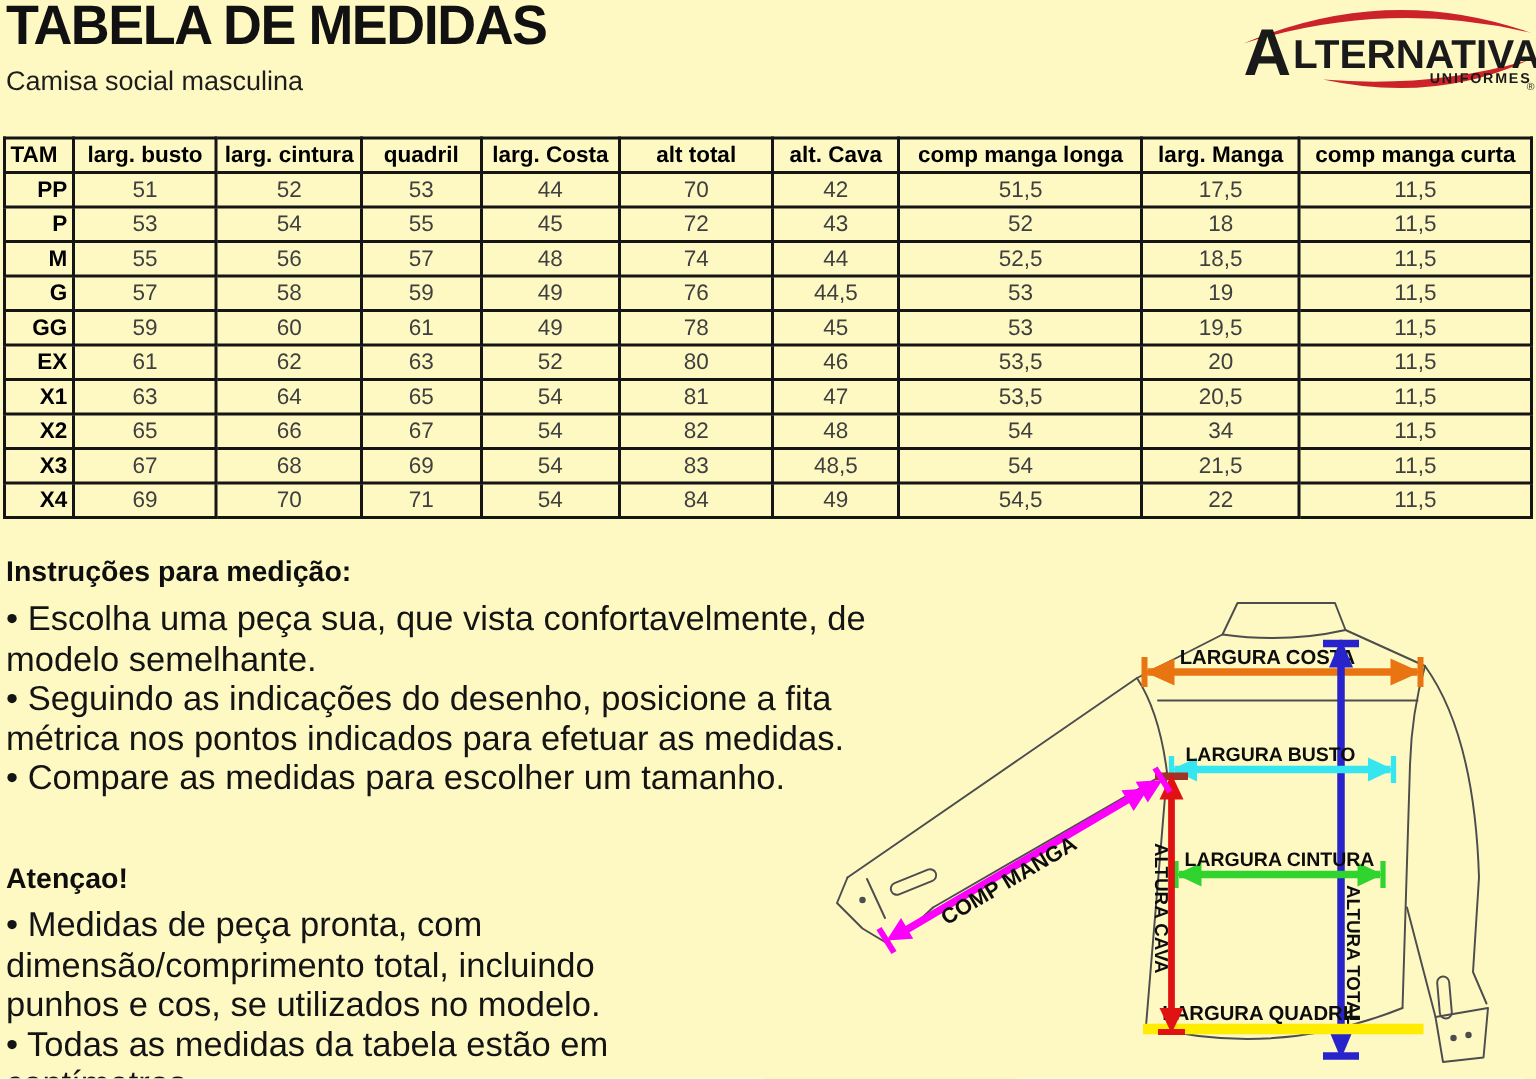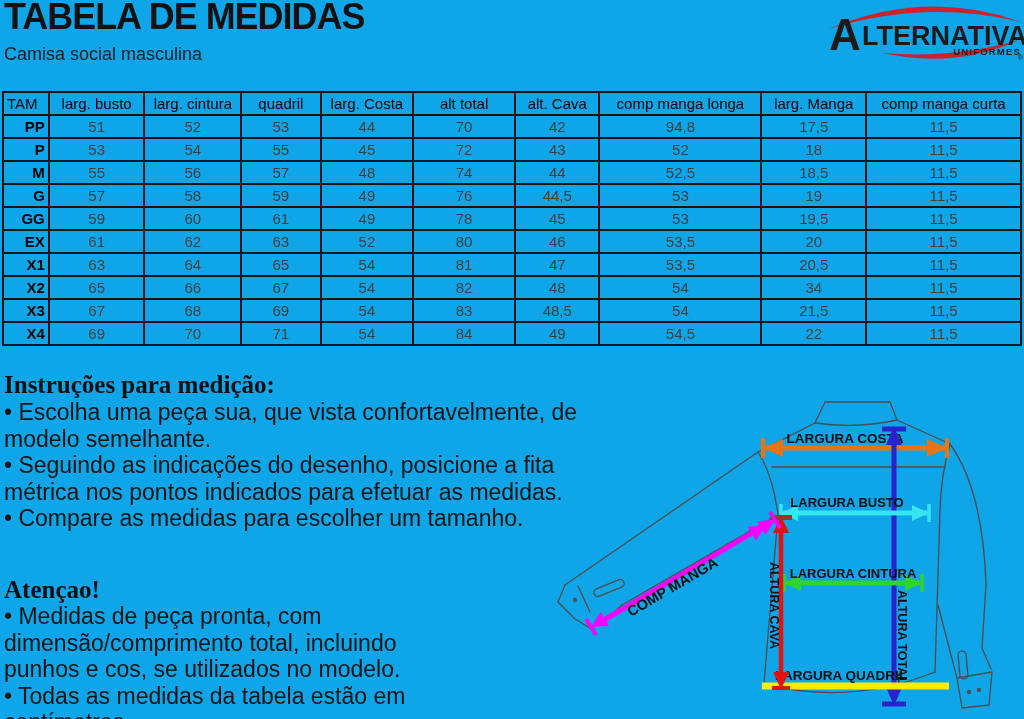--- a/index.html
+++ b/index.html
@@ -1,34 +1,34 @@
 <!DOCTYPE html>
 <html><head>
 <meta charset="utf-8">
 <style>
   html,body{margin:0;padding:0;background:#fff;}
-  .canvas{position:relative;width:1024px;height:719px;background:#0ea5e9;overflow:hidden;
+  .canvas{position:relative;width:1024px;height:719px;background:#fef9c3;overflow:hidden;
           font-family:"Liberation Sans","DejaVu Sans",sans-serif;color:#161616;}
 
   .page-title{position:absolute;left:4px;top:-4px;font-size:37px;font-weight:bold;
               letter-spacing:-1px;color:#111;transform:scaleX(.97);transform-origin:left;}
   .page-subtitle{position:absolute;left:4px;top:44px;font-size:18px;color:#1d1d1d;}
 
   .logo-svg{position:absolute;left:826px;top:1px;}
 
   table.size-table{position:absolute;left:2px;top:91px;width:1020px;
                    border-collapse:collapse;table-layout:fixed;}
   .size-table th,.size-table td{border:2px solid #151515;height:21px;padding:0 3px;
                    font-size:15px;white-space:nowrap;overflow:hidden;}
-  .size-table thead th{font-weight:normal;text-align:center;color:#000;}
+  .size-table thead th{font-weight:bold;text-align:center;color:#000;}
   .size-table thead th:first-child{text-align:left;}
   .size-table tbody th{font-weight:bold;text-align:right;color:#000;}
   .size-table td{text-align:center;color:#3F3F3F;}
 
-  .section-heading{position:absolute;left:4px;font-size:25px;font-weight:bold;color:#0e0e0e;font-family:Liberation Serif, serif;}
+  .section-heading{position:absolute;left:4px;font-size:19px;font-weight:bold;color:#0e0e0e;}
   .heading-instructions{top:371px;}
   .heading-attention{top:576px;}
   .bullets{position:absolute;left:4px;font-size:23px;line-height:26.5px;color:#141414;}
   .bullets-instructions{top:399px;width:605px;}
   .bullets-attention{top:603px;width:440px;}
   .bullet-line{margin:0;}
 
   .diagram-svg{position:absolute;left:545px;top:375px;}
   .diag-label{font-family:"Liberation Sans","DejaVu Sans",sans-serif;font-weight:bold;fill:#0d0d0d;}
 </style>
@@ -78,21 +78,21 @@
     </thead>
     <tbody>
         <tr>
           <th>PP</th>
           <td>51</td>
           <td>52</td>
           <td>53</td>
           <td>44</td>
           <td>70</td>
           <td>42</td>
-          <td>94,8</td>
+          <td>51,5</td>
           <td>17,5</td>
           <td>11,5</td>
         </tr>
         <tr>
           <th>P</th>
           <td>53</td>
           <td>54</td>
           <td>55</td>
           <td>45</td>
           <td>72</td>

